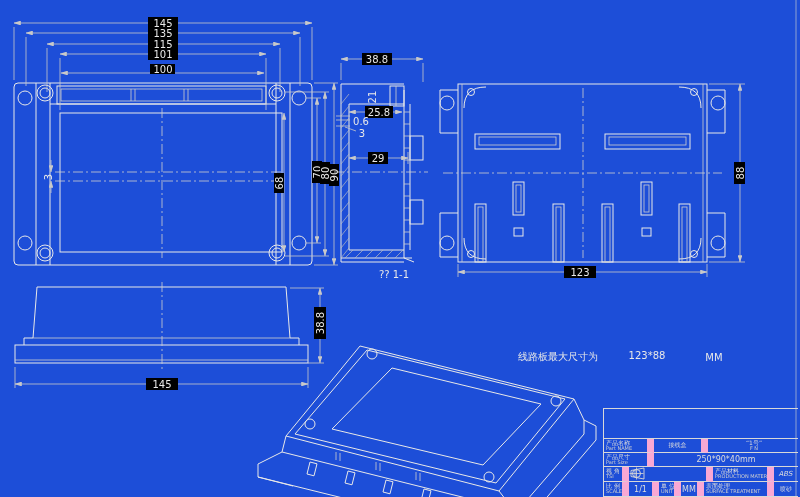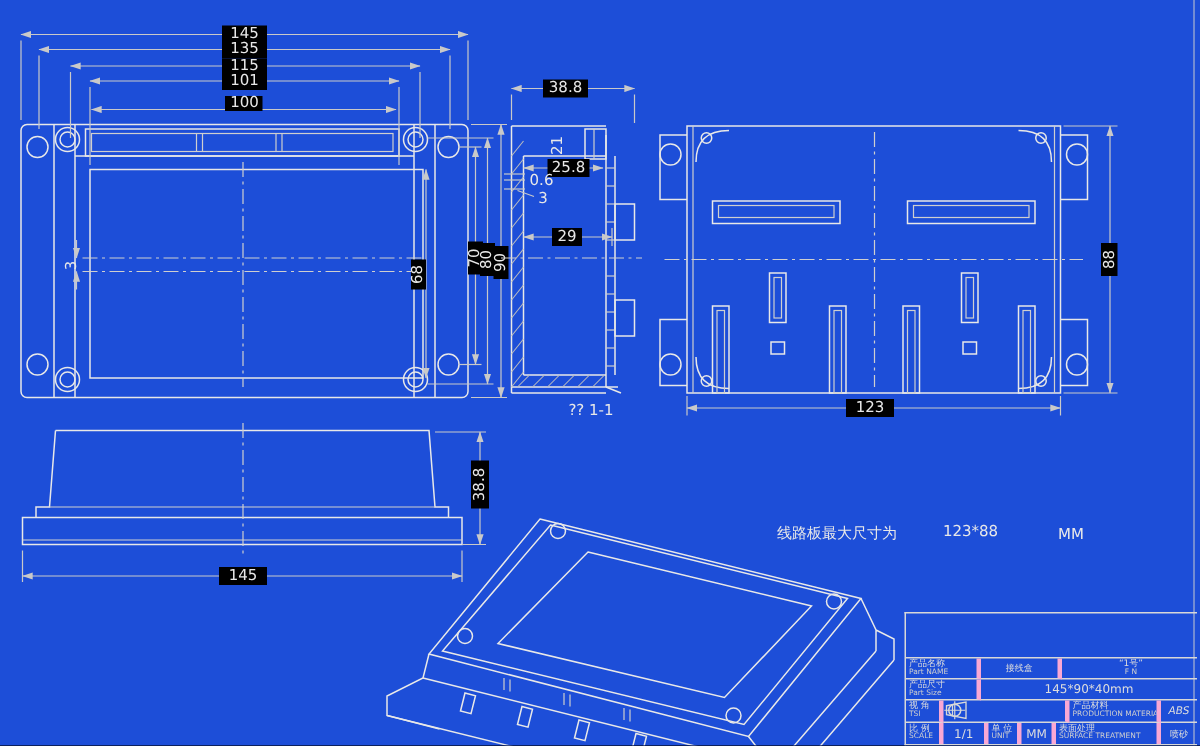--- a/index.html
+++ b/index.html
@@ -11,21 +11,21 @@
   svg .dim{stroke:#c9c9c9;stroke-width:0.8;fill:none;}
   svg .cl{stroke:#cfcfcf;stroke-width:0.8;fill:none;stroke-dasharray:10 3 2 3;}
   svg .hatch{stroke:#bdbdbd;stroke-width:0.7;}
   svg text{fill:#e8e8e8;font-family:"DejaVu Sans",sans-serif;font-size:10px;
            text-anchor:middle;dominant-baseline:central;}
   svg .bg{fill:#000;stroke:none;}
   
   .tb{position:absolute;left:603px;top:408px;width:194px;height:87px;
       border:1px solid #d8d8d8;border-right:none;box-sizing:content-box;color:#ddd;}
   .cell{position:absolute;box-sizing:border-box;border-color:#d8d8d8;overflow:hidden;}
-  .br{border-right:3px solid #f9a8d4;}
+  .br{border-right:7px solid #f9a8d4;}
   .bb{border-bottom:1px solid #d8d8d8;}
   .lab{padding:1px 0 0 2px;line-height:1.05;}
   .cn{font-size:6px;white-space:nowrap;}
   .en{font-size:5px;white-space:nowrap;color:#cfcfcf;}
   .val{display:flex;align-items:center;justify-content:center;font-size:8px;white-space:nowrap;}
   .val.small{font-size:6px;}
   .sym{display:flex;align-items:center;gap:8px;padding-left:14px;height:100%;}
 </style>
 </head>
 <body>
@@ -326,21 +326,21 @@
   <div class="cell br bb val small" style="left:50px;top:30px;width:54px;height:14px;">接线盒</div>
   <div class="cell bb lab" style="left:104px;top:30px;width:90px;height:14px;text-align:center;">
     <div class="cn">“1号”</div>
     <div class="en">F  N</div>
   </div>
 
   <div class="cell br bb lab" style="left:0;top:44px;width:50px;height:14px;">
     <div class="cn">产品尺寸</div>
     <div class="en">Part Size</div>
   </div>
-  <div class="cell bb val" style="left:50px;top:44px;width:144px;height:14px;">145*90*40mm</div>
+  <div class="cell bb val" style="left:50px;top:44px;width:144px;height:14px;">250*90*40mm</div>
 
   <div class="cell br bb lab" style="left:0;top:58px;width:25px;height:15px;">
     <div class="cn">视 角</div>
     <div class="en">TSI</div>
   </div>
   <div class="cell br bb" style="left:25px;top:58px;width:84px;height:15px;">
     <div class="sym">
       <svg width="15" height="13">
         <circle cx="7.5" cy="6.5" r="4" class="ln" style="stroke:#d8d8d8;fill:none;"></circle>
         <line x1="0.5" y1="6.5" x2="14.5" y2="6.5" style="stroke:#d8d8d8;stroke-width:0.8;"></line>

